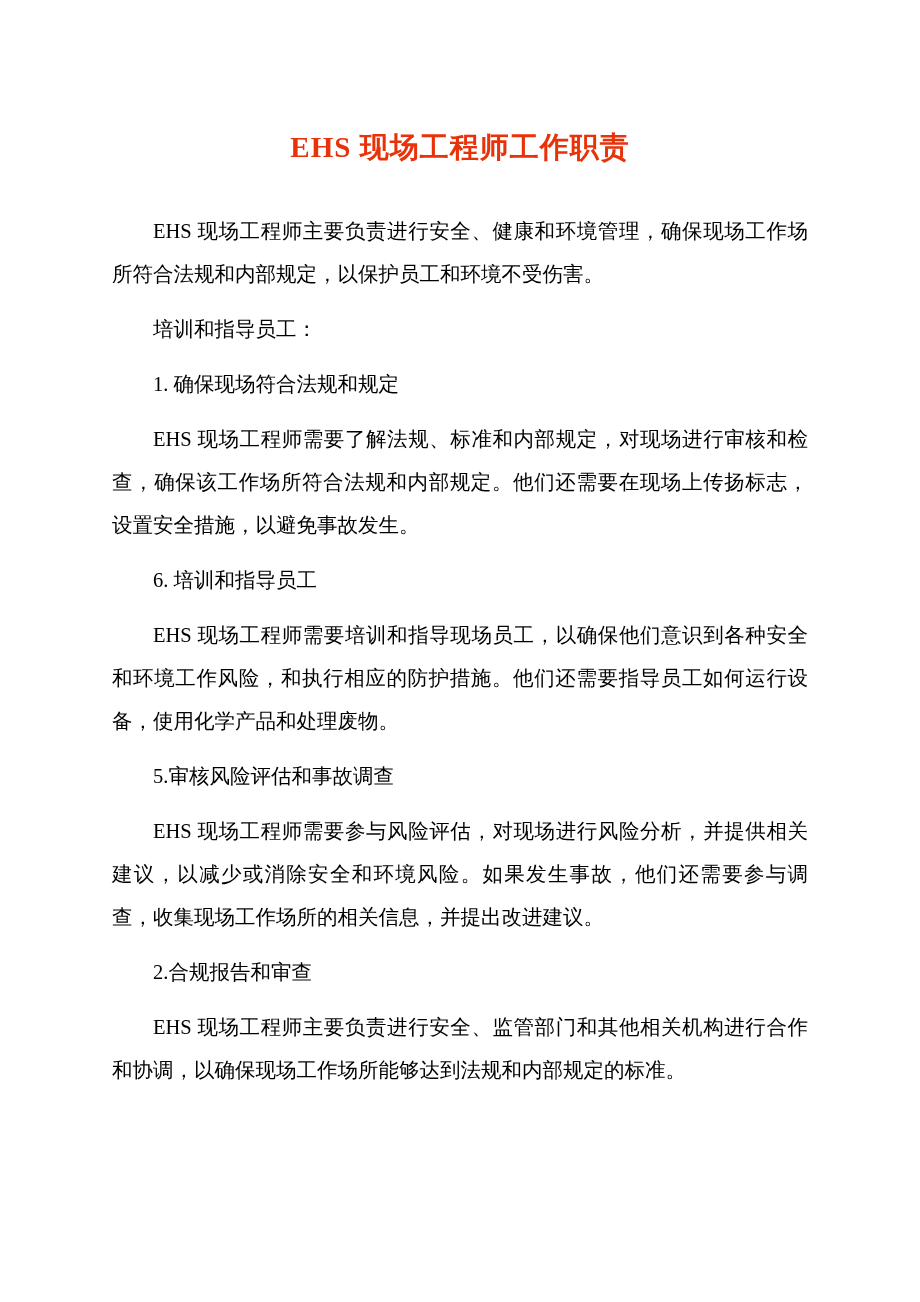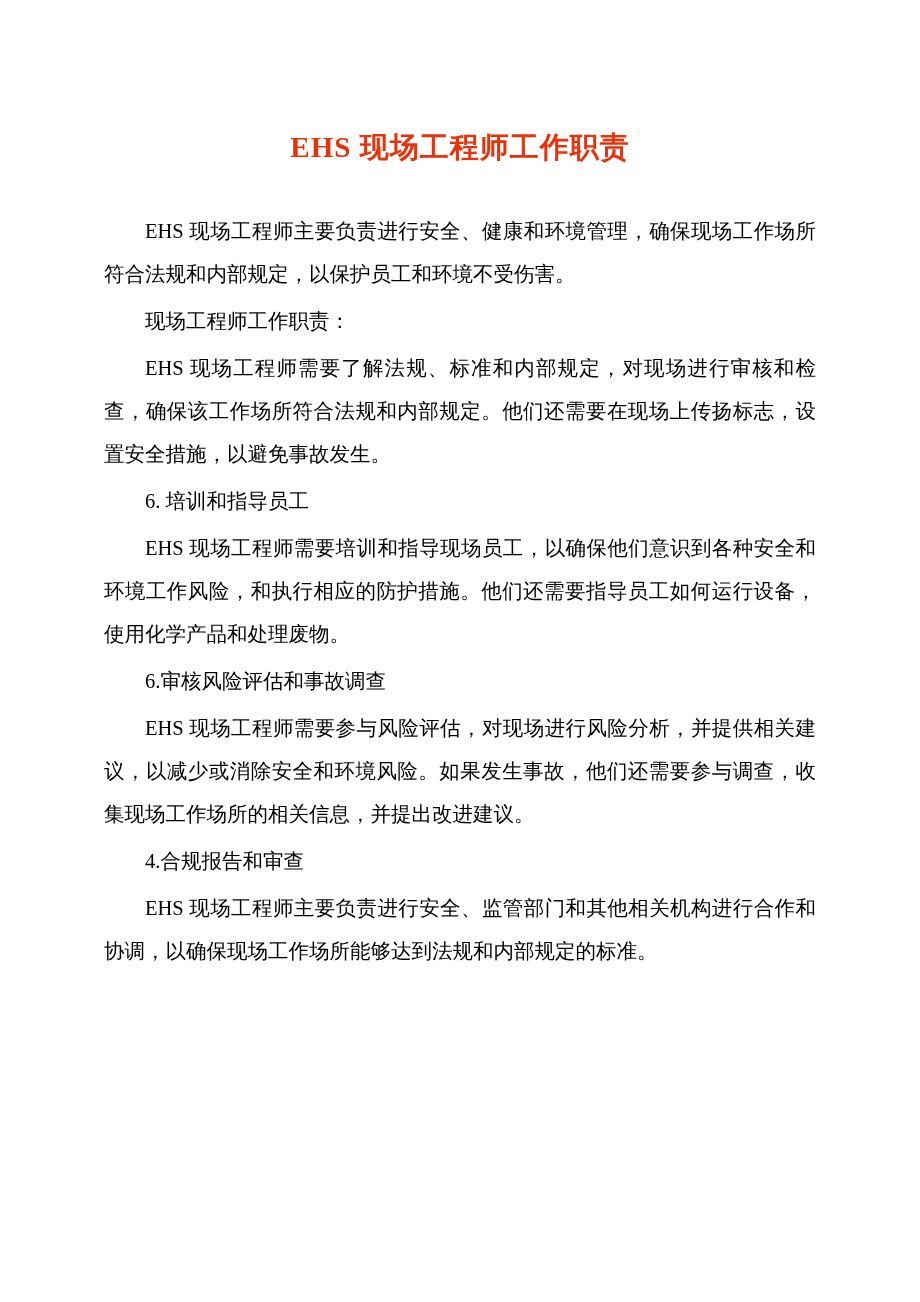--- a/index.html
+++ b/index.html
@@ -28,40 +28,41 @@
     color: #e8330a;
     font-size: 29px;
     font-weight: bold;
     letter-spacing: 1px;
     font-family: "Liberation Serif", "DejaVu Serif", serif;
   }
   .body-text {
     margin-top: 42px;
   }
   p.para {
-    margin: 4px;
+    margin: 12px;
     font-size: 20.5px;
     line-height: 43px;
     text-align: justify;
     text-justify: inter-ideograph;
     text-indent: 2em;
   }
 </style>
 </head>
 <body>
 
 <div class="page">
 
   <h1 class="doc-title">EHS 现场工程师工作职责</h1>
 
   <div class="body-text">
     <p class="para">EHS 现场工程师主要负责进行安全、健康和环境管理，确保现场工作场所符合法规和内部规定，以保护员工和环境不受伤害。</p>
-    <p class="para">现场工程师工作职责：</p>
+    <p class="para">培训和指导员工：</p>
+    <p class="para">1. 确保现场符合法规和规定</p>
     <p class="para">EHS 现场工程师需要了解法规、标准和内部规定，对现场进行审核和检查，确保该工作场所符合法规和内部规定。他们还需要在现场上传扬标志，设置安全措施，以避免事故发生。</p>
     <p class="para">6. 培训和指导员工</p>
     <p class="para">EHS 现场工程师需要培训和指导现场员工，以确保他们意识到各种安全和环境工作风险，和执行相应的防护措施。他们还需要指导员工如何运行设备，使用化学产品和处理废物。</p>
-    <p class="para">6.审核风险评估和事故调查</p>
+    <p class="para">5.审核风险评估和事故调查</p>
     <p class="para">EHS 现场工程师需要参与风险评估，对现场进行风险分析，并提供相关建议，以减少或消除安全和环境风险。如果发生事故，他们还需要参与调查，收集现场工作场所的相关信息，并提出改进建议。</p>
-    <p class="para">4.合规报告和审查</p>
+    <p class="para">2.合规报告和审查</p>
     <p class="para">EHS 现场工程师主要负责进行安全、监管部门和其他相关机构进行合作和协调，以确保现场工作场所能够达到法规和内部规定的标准。</p>
   </div>
 
 </div>
 
 </body></html>

